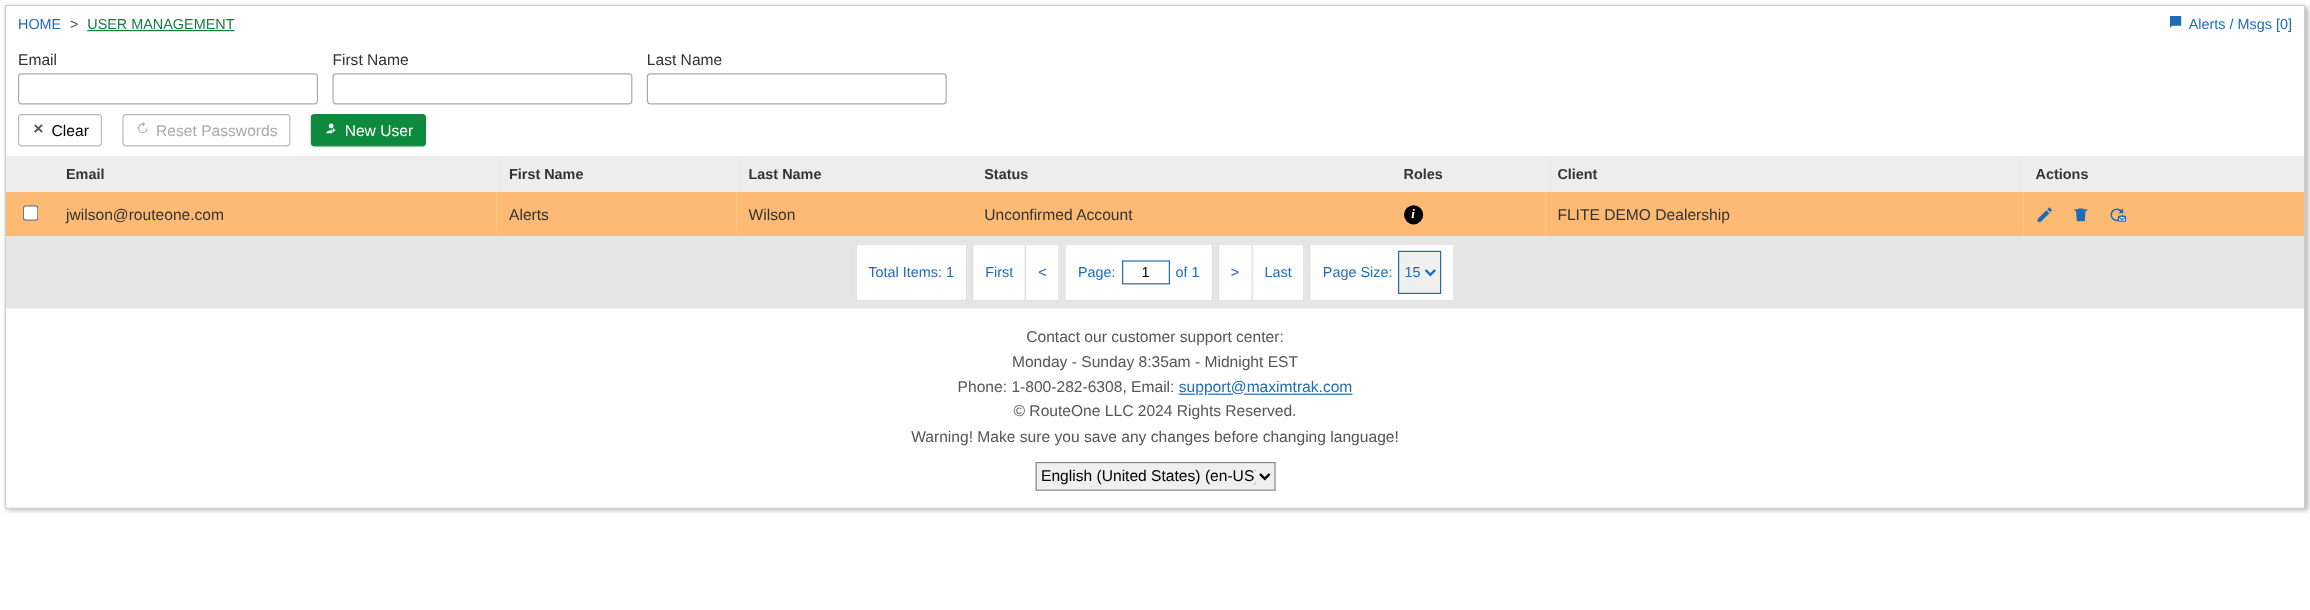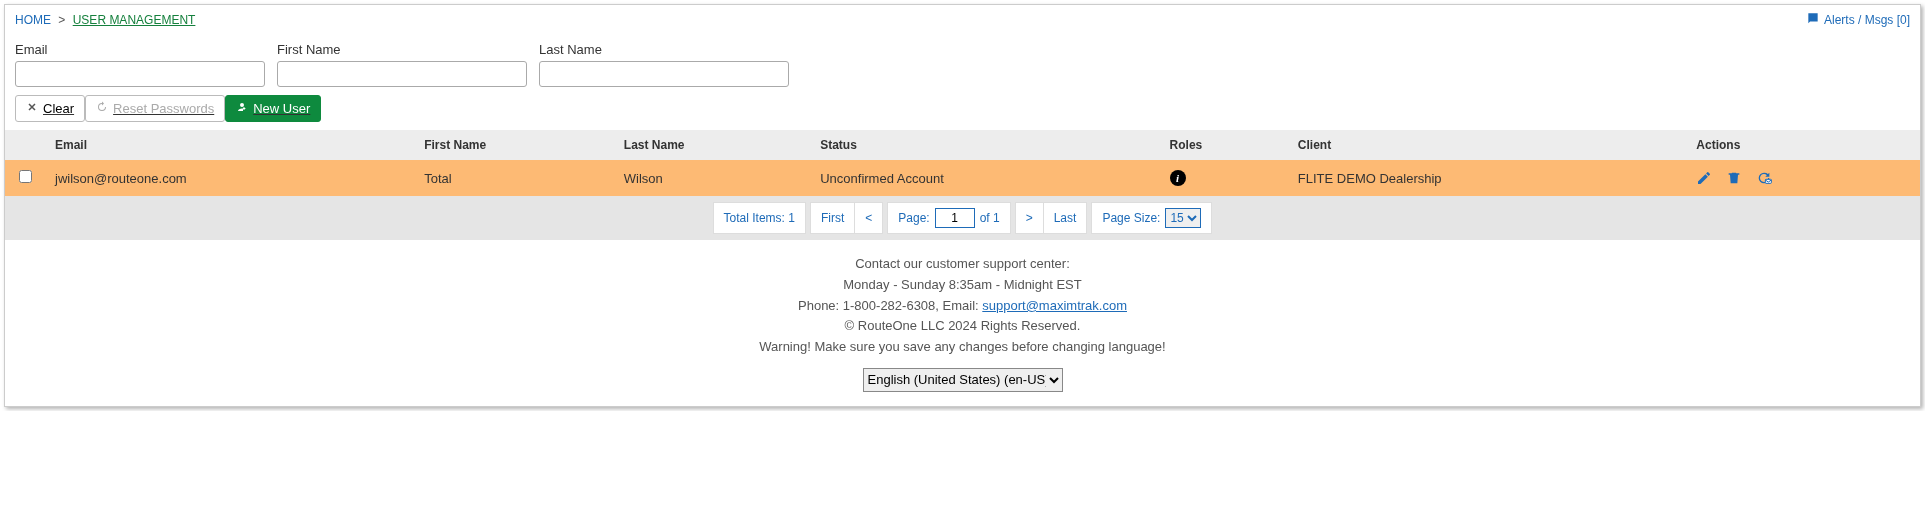--- a/index.html
+++ b/index.html
@@ -37,21 +37,21 @@
     .filters {
       display: flex;
       gap: 12px;
       padding: 8px 10px 4px 10px;
     }
     .filter-col { display:flex; flex-direction:column; width: 250px;}
     .filter-col label { font-size: 13px; color:#333; margin-bottom:4px;}
     .filter-col input {
       height: 26px; border:1px solid #aaa; border-radius:3px; padding: 2px 6px; font-size:13px;
     }
-    .btnrow { padding: 4px 10px 8px 10px; display:flex; gap:0; align-items:flex-start;text-decoration:underline;}
+    .btnrow { padding: 4px 10px 8px 10px; display:flex; gap:17px; align-items:flex-start;}
     .btn {
       display:inline-flex; align-items:center; gap:5px;
       border:1px solid #bbb; border-radius:3px;
       padding: 5px 10px; font-size:13px; cursor:pointer; background:#fff;
     }
     .btn-disabled { color:#aaa; cursor:not-allowed;}
     .btn-green { background:#0e8a3e; color:#fff; border-color:#0e8a3e;}
     .btn svg { width:12px; height:12px;}
     .btn-green svg{ fill:#fff;}
     .btn-disabled svg{ fill:#aaa;}
@@ -65,21 +65,21 @@
     .info-icon { width:16px; height:16px; background:#000; color:#fff; border-radius:50%; display:inline-flex; align-items:center; justify-content:center; font-weight:bold; font-style:italic; font-family:serif; font-size:11px;}
     .actions-cell { display:flex; gap:14px; align-items:center;}
     .action-icon{ width:16px; height:16px; cursor:pointer;}
     .action-icon svg{width:16px; height:16px; fill:#1E6BB8;}
     .pager-wrap { background:#e5e5e5; padding:6px; display:flex; justify-content:center;}
     .pager { display:flex; }
     .pager .pg { background:#fff; border:1px solid #ddd; padding:5px 10px; font-size:12px; color:#1E6BB8; display:flex; align-items:center; gap:5px; margin-left:-1px;}
     .pager .pg:first-child{margin-left:0;}
     .pager .pg.spacer{background:transparent; border:none; padding:0 3px;}
     .pager input.page-num{ width:40px; height:20px; border:1px solid #1E6BB8; text-align:center; font-size:12px;}
-    .pager select{ height:20px; border:1px solid #1E6BB8; color:#1E6BB8; font-size:12px;}
+    .pager select{ height:36px; border:1px solid #1E6BB8; color:#1E6BB8; font-size:12px;}
     .footer { text-align:center; padding: 14px 0; color:#555; font-size:13px; line-height:1.6;}
     .footer a { color:#1E6BB8; text-decoration:underline;}
     .lang-select{ width:200px; height:24px; border:1px solid #888; font-size:13px; margin-top:10px;}
   </style>
 </head>
 <body>
 
 <div class="container">
   <div class="topbar">
     <div class="breadcrumb">
@@ -144,21 +144,21 @@
         <th>Status</th>
         <th>Roles</th>
         <th>Client</th>
         <th>Actions</th>
       </tr>
     </thead>
     <tbody>
       <tr>
         <td class="col-check"><input type="checkbox" style=""></td>
         <td>jwilson@routeone.com</td>
-        <td>Total</td>
+        <td>Alerts</td>
         <td>Wilson</td>
         <td>Unconfirmed Account</td>
         <td><span class="info-icon">i</span></td>
         <td>FLITE DEMO Dealership</td>
         <td>
           <div class="actions-cell">
             <span class="action-icon"><svg viewBox="0 0 24 24">
                   <path d="M3 17.25V21h3.75L17.81 9.94l-3.75-3.75L3 17.25zM20.71 7.04a1 1 0 000-1.41l-2.34-2.34a1 1 0 00-1.41 0l-1.83 1.83 3.75 3.75 1.83-1.83z"></path>
                 </svg></span>
             <span class="action-icon"><svg viewBox="0 0 24 24">

